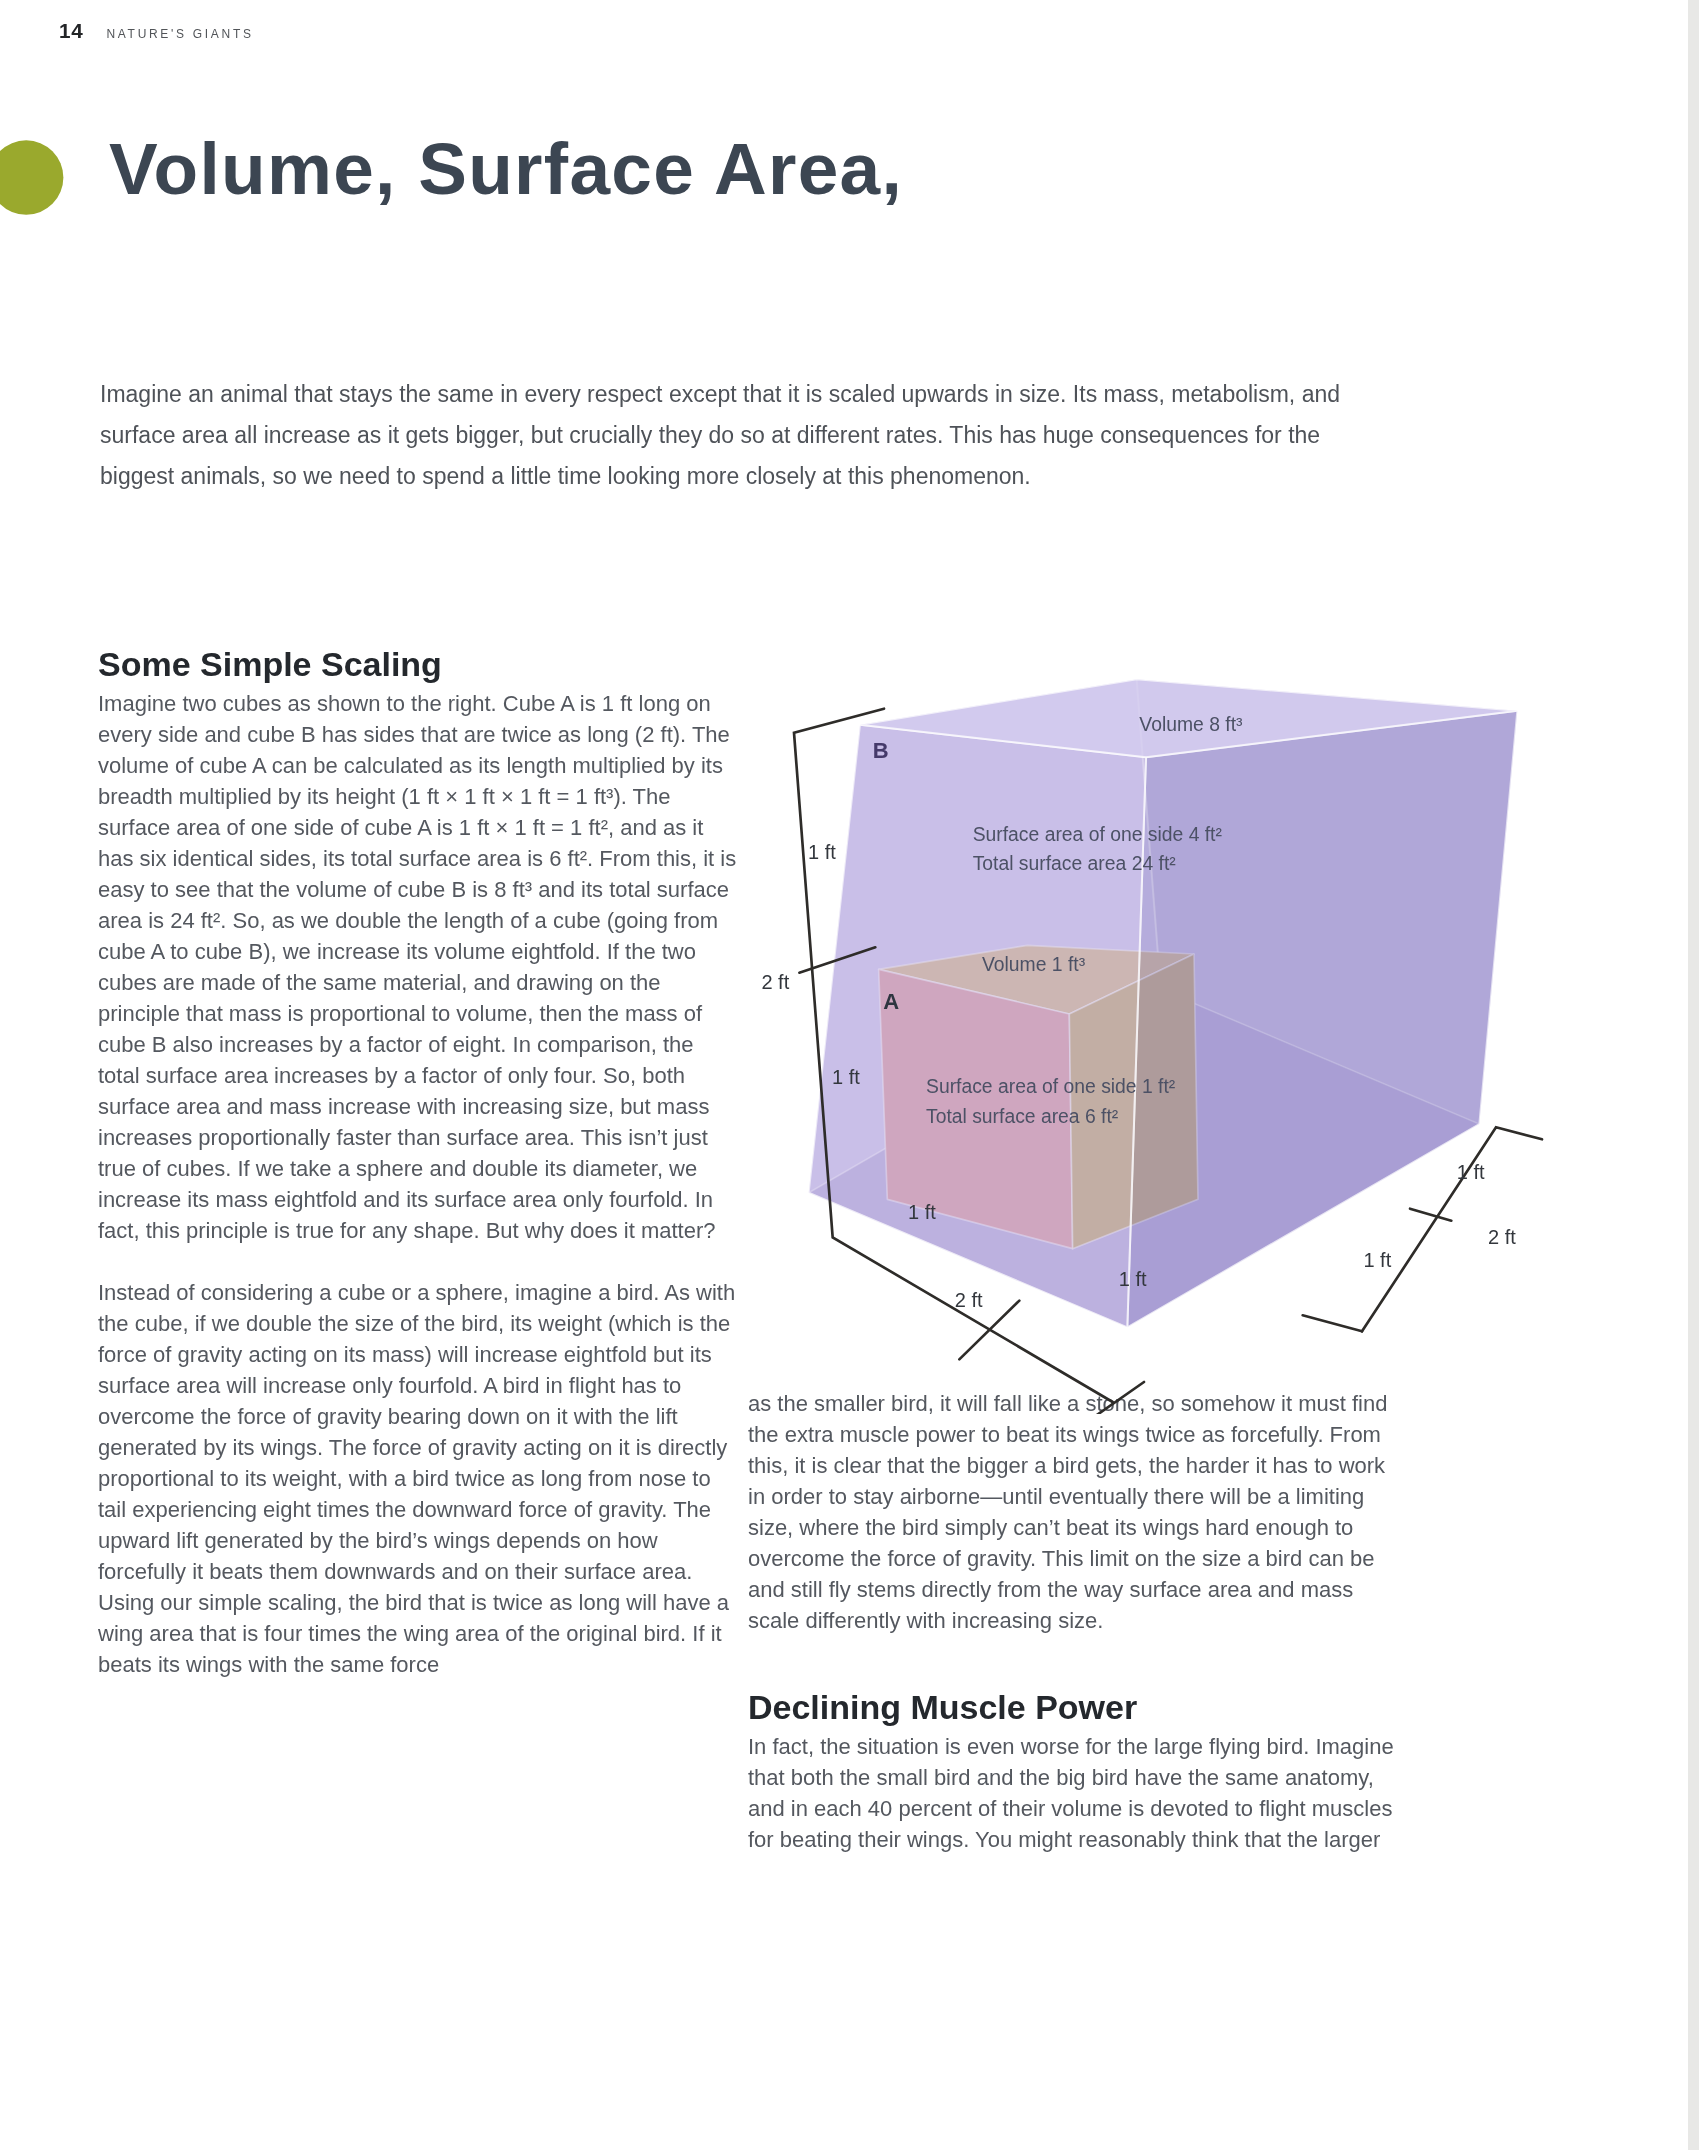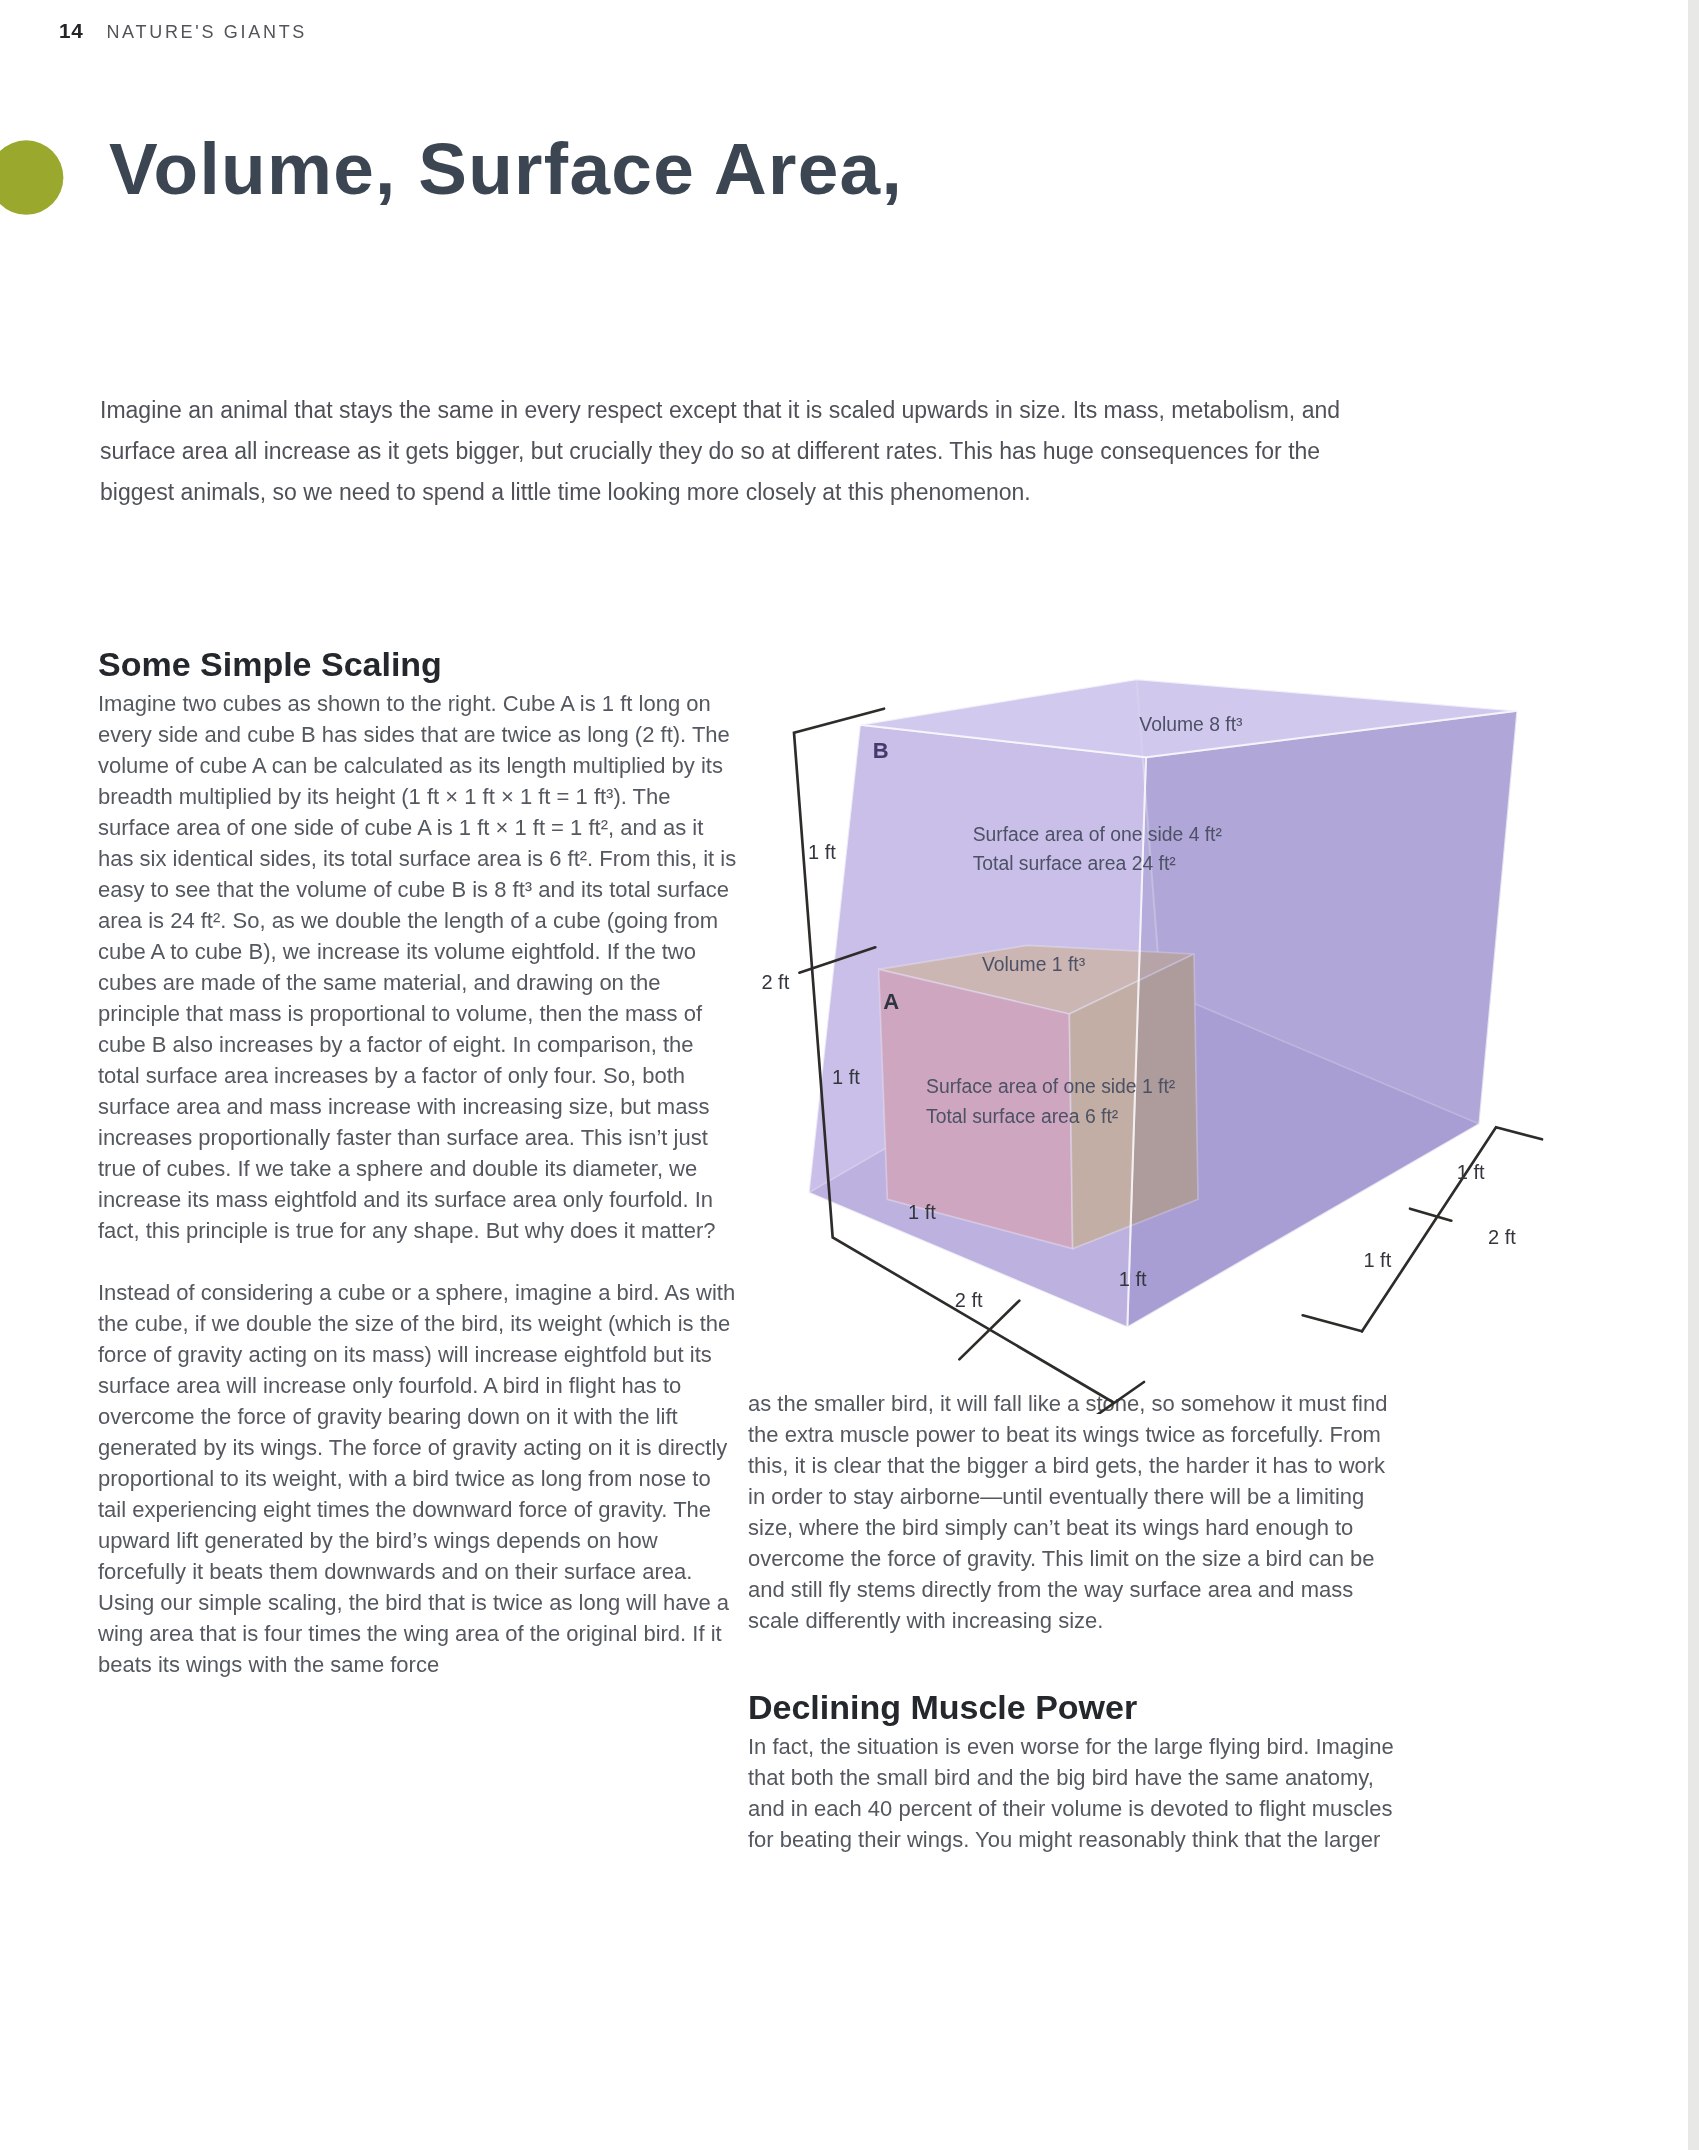--- a/index.html
+++ b/index.html
@@ -9,28 +9,28 @@
     background:#ffffff;
     font-family:"Liberation Sans", sans-serif;
     overflow:hidden;
   }
   .accent-dot{position:absolute;left:-18.7px;top:133px;}
   .page-header{
     position:absolute;left:59px;top:18.7px;
     display:flex;align-items:baseline;gap:23px;
   }
   .page-number{font-size:20.7px;font-weight:700;color:#232527;letter-spacing:0.7px;}
-  .book-title{font-size:18px;font-weight:400;color:#515458;letter-spacing:2.7px;}
+  .book-title{font-size:12px;font-weight:400;color:#515458;letter-spacing:2.7px;}
   .page-title{
     position:absolute;left:109px;top:131px;margin:0;
     font-size:73px;line-height:76px;font-weight:700;
     color:#3c4652;letter-spacing:1.3px;
   }
   .intro{
-    position:absolute;left:100px;top:390px;margin:0;
+    position:absolute;left:100px;top:374px;margin:0;
     width:1254px;
     font-size:23px;line-height:41px;font-weight:400;
     color:#4e5258;
   }
   .col{position:absolute;color:#54585f;font-size:22px;line-height:31px;font-weight:400;}
   .col p{margin:0;}
   .col p + p{margin-top:31px;}
   .col-left{left:98px;top:650px;width:642px;}
   .col-right{left:748px;top:1388px;width:648px;}
   .section-heading{

